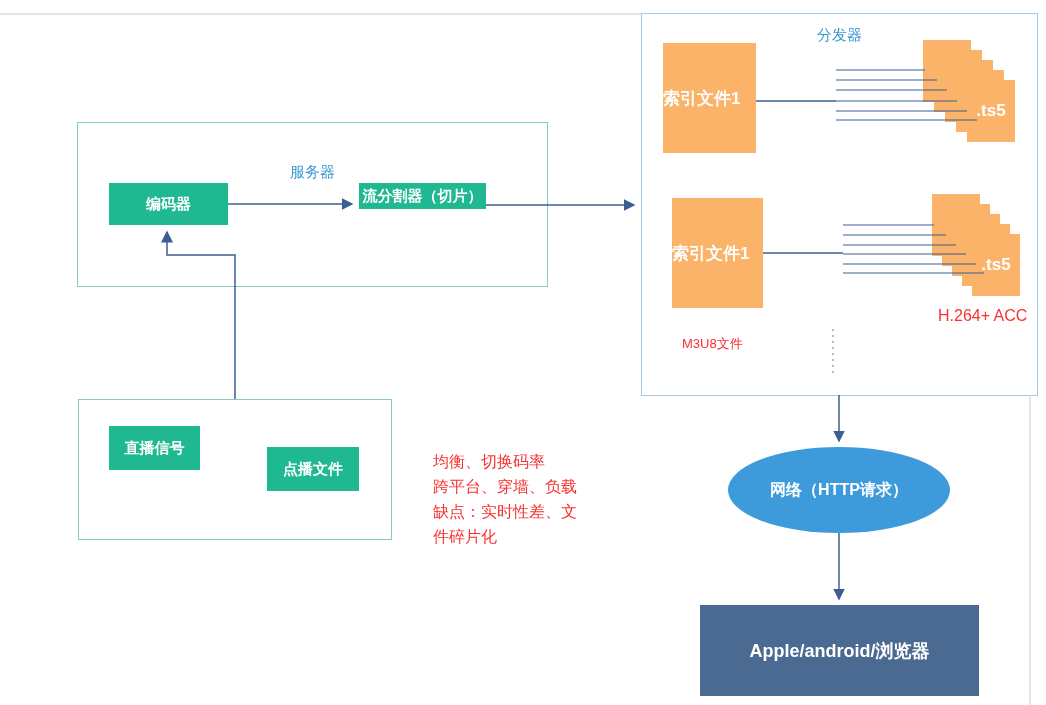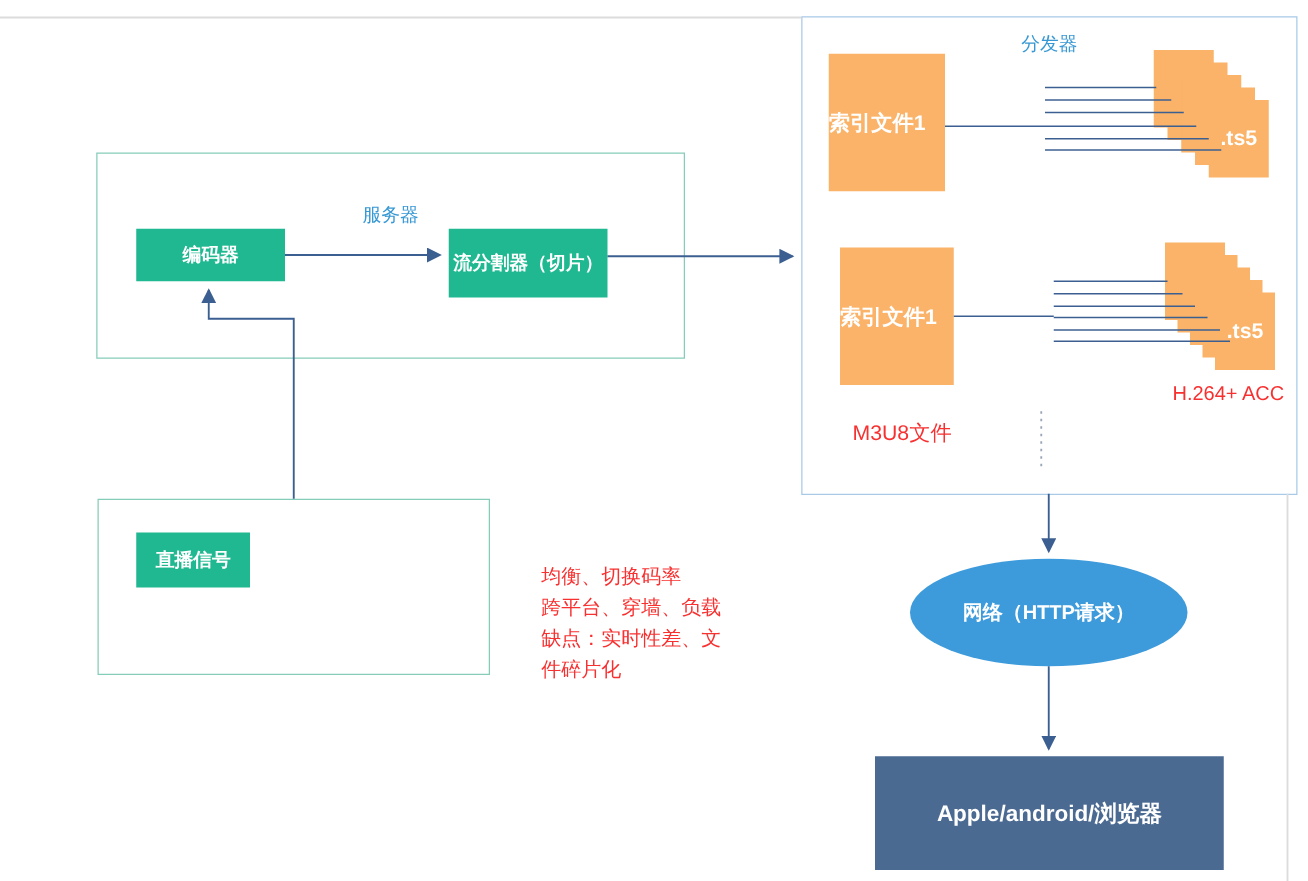--- a/index.html
+++ b/index.html
@@ -20,21 +20,21 @@
   
   .obox{position:absolute;background:#fab369;color:#ffffff;font-weight:bold;
         font-size:17px;display:flex;align-items:center;justify-content:flex-start;}
 
   
   .tscard{position:absolute;width:48px;height:62px;background:#fab369;}
   .tslabel{position:absolute;width:48px;height:62px;display:flex;align-items:center;
            justify-content:center;color:#ffffff;font-weight:bold;font-size:17px;}
 
   .rednote{position:absolute;color:#f83030;font-size:16px;line-height:25px;white-space:nowrap;}
-  .redsmall{position:absolute;color:#f83030;font-size:17px;white-space:nowrap;}
+  .redsmall{position:absolute;color:#f83030;font-size:13px;white-space:nowrap;}
 
   .ellipse{position:absolute;background:#3e9bdb;border-radius:50%;
            display:flex;align-items:center;justify-content:center;
            color:#ffffff;font-weight:bold;font-size:16px;}
 
   .client{position:absolute;background:#4b6a92;display:flex;align-items:center;
           justify-content:center;color:#ffffff;font-weight:bold;font-size:18px;}
 
   svg.overlay{position:absolute;left:0;top:0;pointer-events:none;}
 </style>
@@ -42,27 +42,30 @@
 <body>
 
 <div id="canvas">
 
   <div class="frame-teal" style="left:77px;top:122px;width:469px;height:163px;">
     <div class="group-label" style="top:12px;margin-top:28px;">服务器</div>
   </div>
   <div class="gbox" style="left:109px;top:183px;width:119px;height:42px;">
     <span>编码器</span>
   </div>
-  <div class="gbox" style="left:359px;top:183px;width:127px;height:55px;">
+  <div class="gbox" style="left:359px;top:183px;width:127px;height:26px;">
     <span>流分割器（切片）</span>
   </div>
 
   <div class="frame-teal" style="left:78px;top:399px;width:312px;height:139px;"></div>
   <div class="gbox" style="left:109px;top:426px;width:91px;height:44px;">
     <span>直播信号</span>
+  </div>
+  <div class="gbox" style="left:267px;top:447px;width:92px;height:44px;">
+    <span>点播文件</span>
   </div>
 
   <div class="rednote" style="left:433px;top:449px;">
     <div>均衡、切换码率</div>
     <div>跨平台、穿墙、负载</div>
     <div>缺点：实时性差、文</div>
     <div>件碎片化</div>
   </div>
 
   <div class="frame-blue" style="left:641px;top:13px;width:395px;height:381px;">

